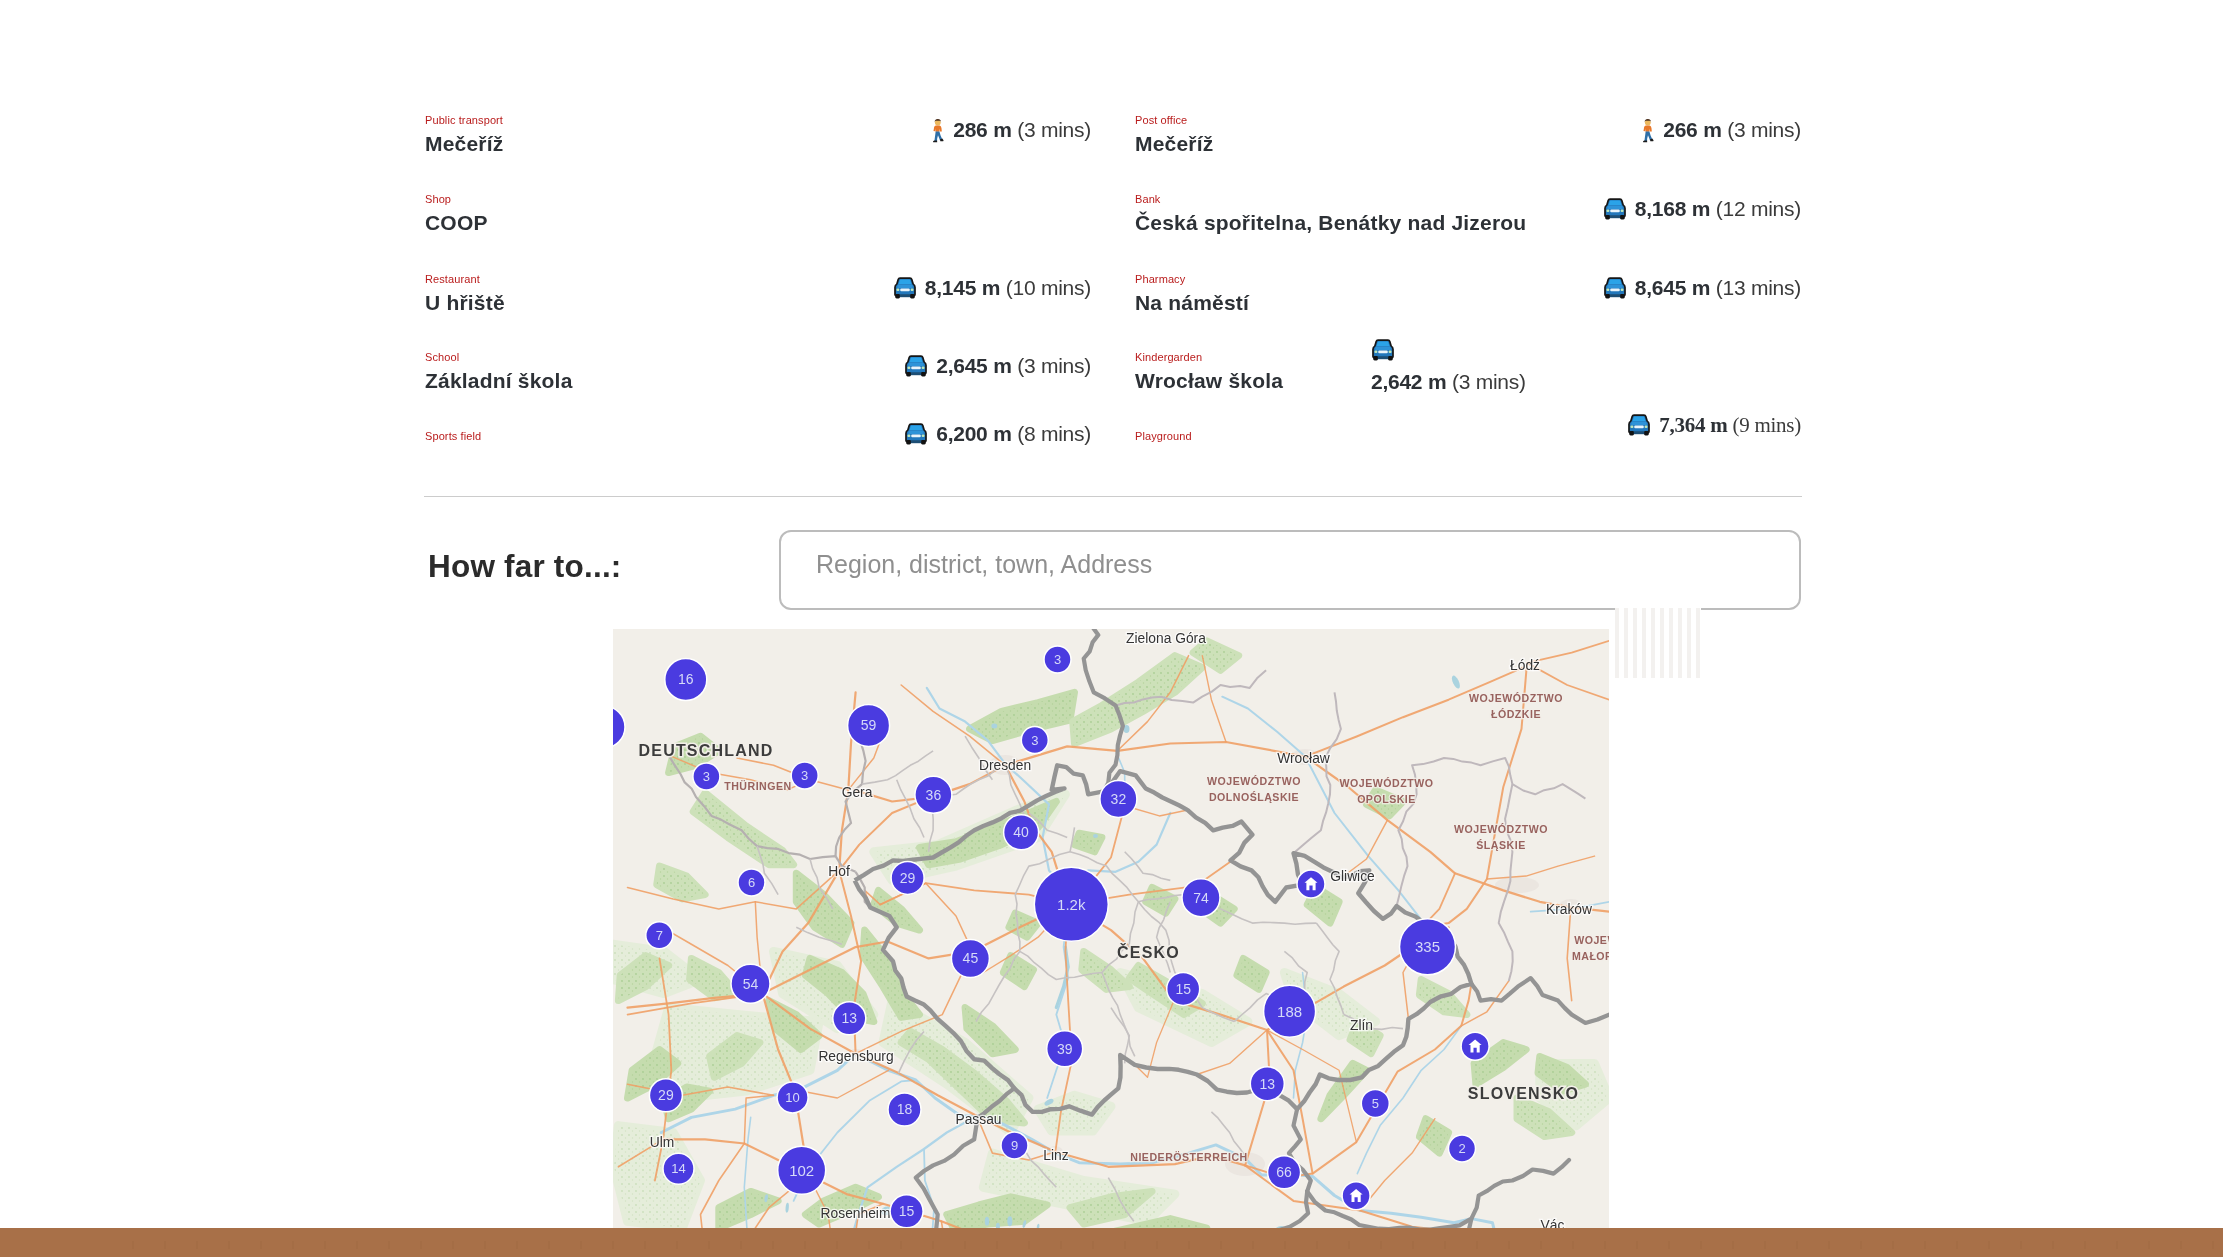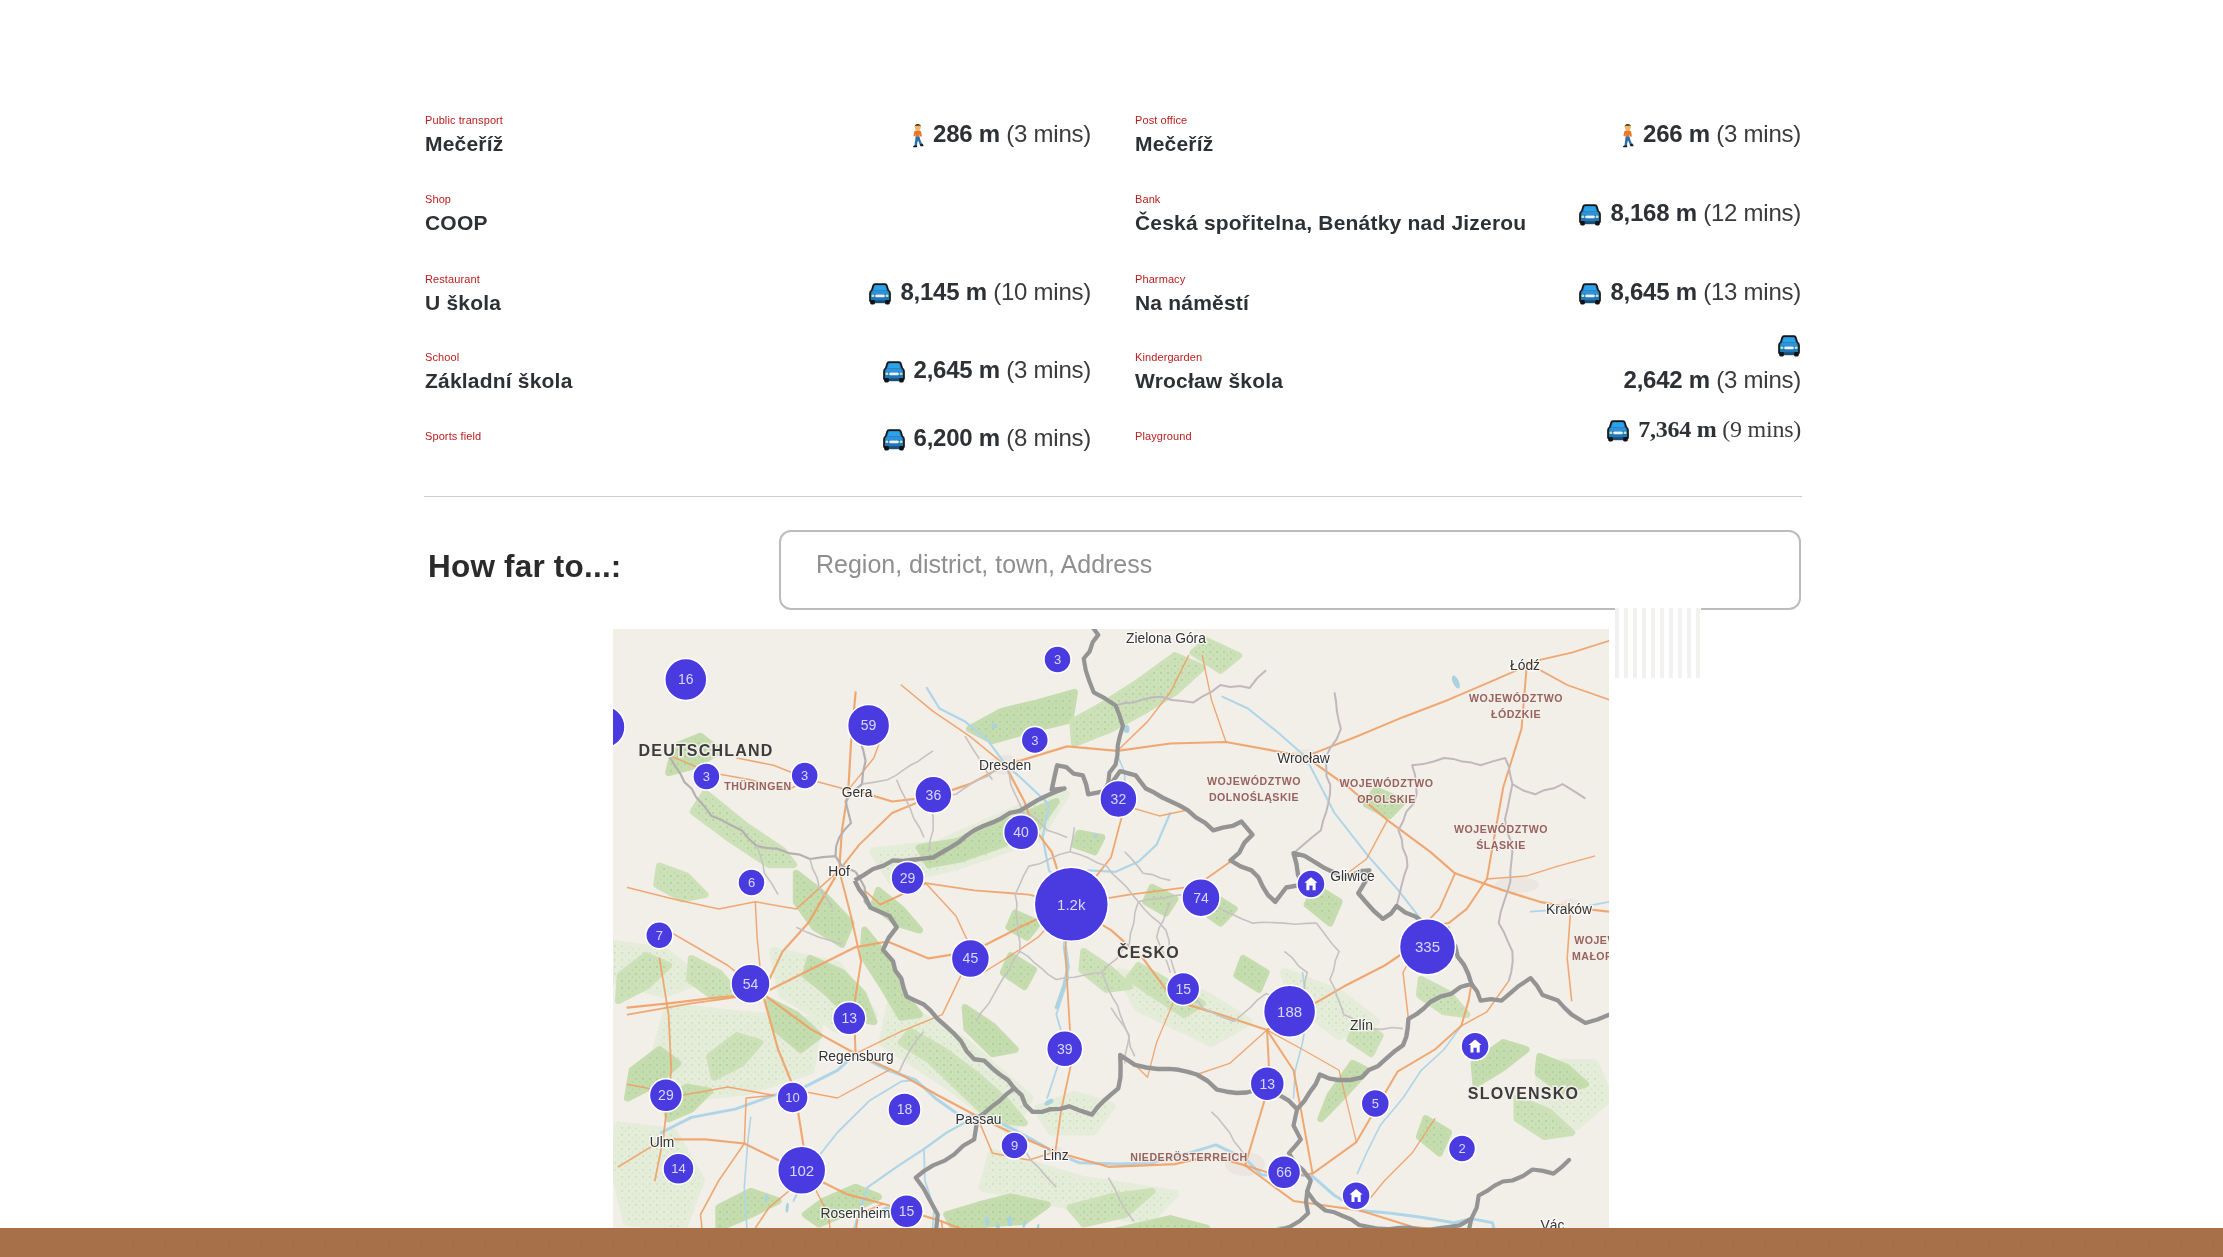--- a/index.html
+++ b/index.html
@@ -1,21 +1,21 @@
 <!DOCTYPE html>
 <html><head><meta charset="utf-8">
 <style>
 * { margin:0; padding:0; box-sizing:border-box; }
 html,body { width:2223px; height:1257px; background:#fff; font-family:"Liberation Sans",sans-serif; }
 .page { position:relative; width:2223px; height:1257px; overflow:hidden; background:#fff; }
 .lbl { font-size:11px; color:#b91c1c; line-height:25px; letter-spacing:0.1px; }
 .nam { font-size:21px; font-weight:bold; color:#2d3136; line-height:30px; letter-spacing:0.2px; margin-top:-4px; }
 .row { position:absolute; }
-.val { position:absolute; display:flex; align-items:flex-end; justify-content:flex-end; gap:8px; height:30px;
-       font-size:24px; letter-spacing:-0.25px; color:#333; white-space:nowrap; }
+.val { position:absolute; display:flex; align-items:flex-start; justify-content:flex-end; gap:8px; height:30px;
+       font-size:21px; letter-spacing:-0.25px; color:#333; white-space:nowrap; }
 .val b { color:#2d3136; }
 .val span { color:#3b3b3b; }
 .divider { position:absolute; left:424px; width:1378px; top:496px; border-top:1px solid #ccc; }
 .howfar { position:absolute; left:428px; top:548px; font-size:31.5px; font-weight:bold; color:#2b2b2b; letter-spacing:0.2px; }
 .search { position:absolute; left:779px; top:530px; width:1022px; height:80px; border:2px solid #bcbcbc; border-radius:12px; background:#fff; }
 .search span { position:absolute; left:35px; top:18px; font-size:25px; color:#8f8f8f; }
 .mapwrap { position:absolute; left:613px; top:629px; width:996px; height:628px; overflow:hidden; }
 .co { font-size:16px; font-weight:bold; fill:#3c3c3c; letter-spacing:1.2px; text-anchor:middle;
       paint-order:stroke; stroke:#f2efe9; stroke-width:3px; font-family:"Liberation Sans",sans-serif; }
 .ci { font-size:13.8px; fill:#333; text-anchor:middle; paint-order:stroke; stroke:#ffffff; stroke-width:2.6px; stroke-opacity:0.75; font-family:"Liberation Sans",sans-serif; }
@@ -42,21 +42,21 @@
 <path d="M3.3 22.6 L6.1 22.6 L6.2 24.2 L2.2 24.2 Q1.7 23.4 2.4 23.0 Z" fill="#1c1c1c"></path>
 </svg>
       <div><b>286 m</b> <span>(3 mins)</span></div>
     </div>
     <div class="row" style="left:425px;top:187px;">
       <div class="lbl">Shop</div>
       <div class="nam">COOP</div>
     </div>
     <div class="row" style="left:425px;top:267px;">
       <div class="lbl">Restaurant</div>
-      <div class="nam">U škola</div>
+      <div class="nam">U hřiště</div>
     </div>
     <div class="val" style="left:661px;top:276px;width:430px;">
       <svg width="24" height="24" viewBox="0 0 24 24" style="flex:0 0 auto">
 <path d="M3.8 8.2 L5.2 3.6 Q5.6 2.2 7.0 2.2 L17.0 2.2 Q18.4 2.2 18.8 3.6 L20.2 8.2 Q22 9 22 11.2 L22 18.4 Q22 19.6 20.9 19.6 L3.1 19.6 Q2 19.6 2 18.4 L2 11.2 Q2 9 3.8 8.2 Z" fill="#2277bb" stroke="#161616" stroke-width="1.7"></path>
 <path d="M5.6 8 L6.7 4.3 Q6.9 3.6 7.7 3.6 L16.3 3.6 Q17.1 3.6 17.3 4.3 L18.4 8 Z" fill="#2ba3e8"></path>
 <path d="M4.6 8.6 L19.4 8.6 L19.8 12 L4.2 12 Z" fill="#2e93d8"></path>
 <rect x="7.2" y="12.6" width="9.6" height="2.6" rx="1.2" fill="#e9f4fb"></rect>
 <rect x="3.4" y="12.6" width="3" height="2.4" rx="1.1" fill="#bfe8b9"></rect>
 <rect x="17.6" y="12.6" width="3" height="2.4" rx="1.1" fill="#bfe8b9"></rect>
 <rect x="2.2" y="18.0" width="4.8" height="4.4" rx="1.4" fill="#121212"></rect>

